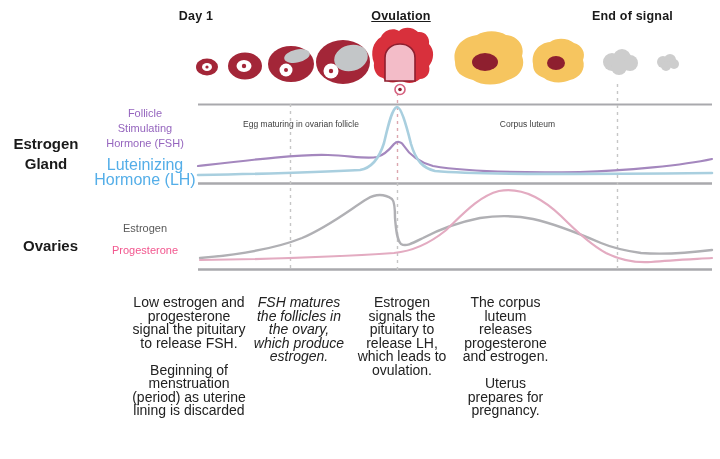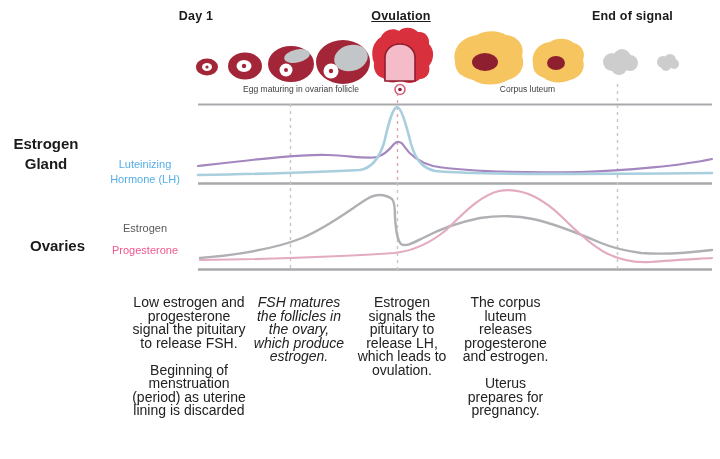--- a/index.html
+++ b/index.html
@@ -7,39 +7,42 @@
     position:relative;width:720px;height:459px;background:#ffffff;overflow:hidden;
     font-family:"Liberation Sans","DejaVu Sans",sans-serif;
   }
   .abs{position:absolute;}
   .preline{white-space:pre-line;}
   .ctr{text-align:center;}
   .hdr{font-weight:bold;font-size:12.5px;color:#1a1a1a;letter-spacing:.2px;}
   .side-bold{font-weight:bold;font-size:15px;color:#1a1a1a;line-height:20px;}
   .ovarian{font-size:14.5px;color:#b53b49;line-height:19px;}
   .fsh-lbl{font-size:11px;color:#9565be;line-height:15px;}
-  .lh-lbl{font-size:11px;color:#54aee8;line-height:15px;}
+  .lh-lbl{font-size:16px;color:#54aee8;line-height:15px;}
   .est-lbl{font-size:11px;color:#595959;}
   .prog-lbl{font-size:11px;color:#f2568e;}
-  .cap{font-size:8.5px;color:#3d3d3d;}
+  .cap{font-size:8.5px;color:#3d3d3d;margin-top:35px;}
   .anno{font-size:14px;line-height:13.5px;color:#222222;}
   svg{display:block;}
 </style>
 </head>
 <body>
 
 <div id="stage">
 
   <div class="abs hdr ctr" style="left:156px;top:9px;width:80px;">Day 1</div>
   <div class="abs hdr ctr" style="left:356px;top:9px;width:90px;text-decoration:underline;">Ovulation</div>
   <div class="abs hdr ctr" style="left:585px;top:9px;width:95px;">End of signal</div>
 
   <div class="abs side-bold preline ctr" style="left:0px;top:134px;width:92px;">Estrogen
 Gland</div>
-  <div class="abs side-bold ctr" style="left:15px;top:236px;width:85px;">Ovaries</div>
+  <div class="abs side-bold ctr" style="left:0px;top:236px;width:85px;padding-left:8px;">Ovaries</div>
+  <div class="abs fsh-lbl preline ctr" style="left:92px;top:106px;width:106px;">Follicle
+Stimulating
+Hormone (FSH)</div>
   <div class="abs lh-lbl preline ctr" style="left:92px;top:157px;width:106px;">Luteinizing
 Hormone (LH)</div>
   <div class="abs est-lbl ctr" style="left:95px;top:222px;width:100px;">Estrogen</div>
   <div class="abs prog-lbl ctr" style="left:92px;top:244px;width:106px;">Progesterone</div>
 
   <div class="abs cap ctr" style="left:225px;top:84px;width:152px;">Egg maturing in ovarian follicle</div>
   <div class="abs cap ctr" style="left:480px;top:84px;width:95px;">Corpus luteum</div>
 
   <svg class="abs" style="left:0;top:0;" width="720" height="459" viewBox="0 0 720 459">
 

